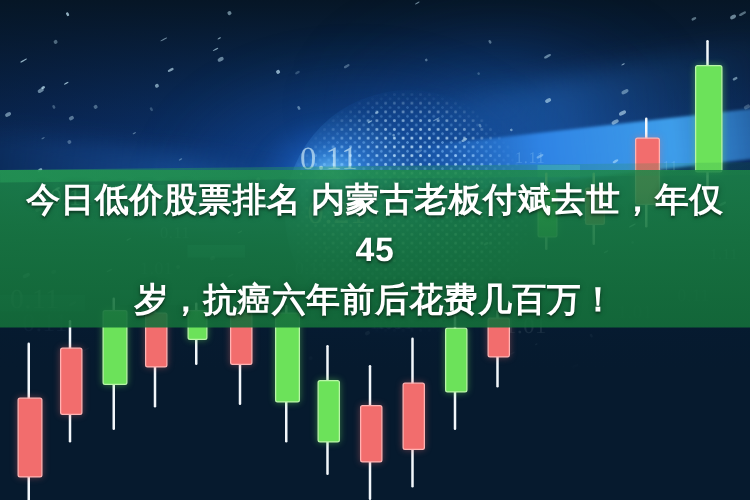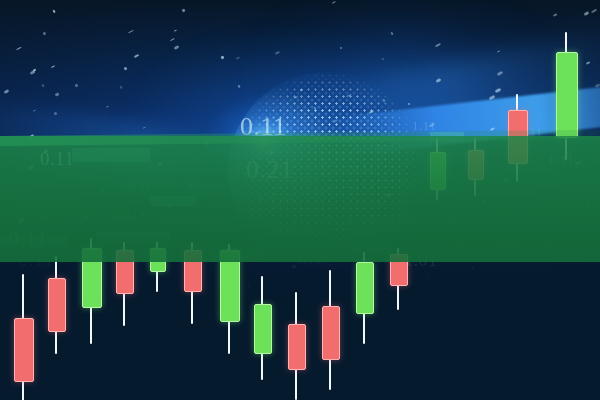--- a/index.html
+++ b/index.html
@@ -351,15 +351,17 @@
       <div class="candle down" style="left: 390px; top: 254px; width: 16px; height: 30px;">
         <div class="wick" style="top: -6px; height: 62px;"></div>
         <div class="body" style="top: 0px; height: 30px;"></div>
       </div>
     </div>
 
   <div id="band"></div>
   <div id="band-top-accent"></div>
 
   <div id="headline">
+    <span class="l1">今日低价股票排名 内蒙古老板付斌去世，年仅45</span>
+    <span class="l2">岁，抗癌六年前后花费几百万！</span>
   </div>
 
 </div>
 
 </body></html>

